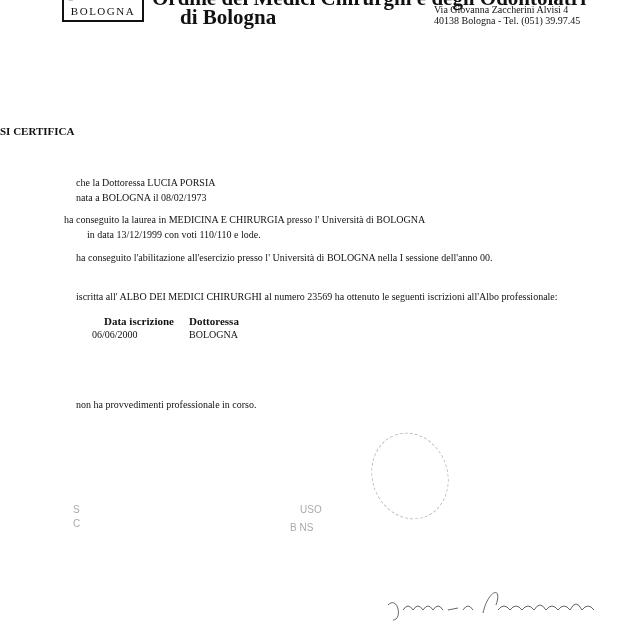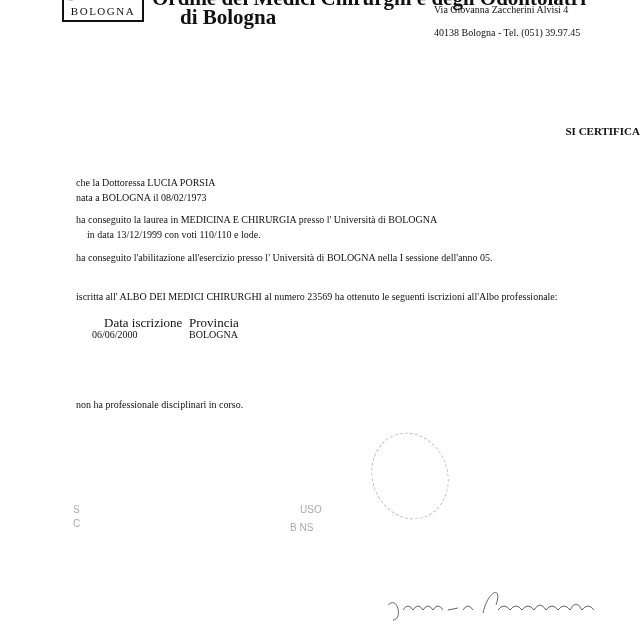--- a/index.html
+++ b/index.html
@@ -5,56 +5,56 @@
   html, body { margin:0; padding:0; }
   body { width:640px; height:640px; background:#ffffff; position:relative; overflow:hidden;
          font-family:"Liberation Serif", serif; color:#111; }
   .abs { position:absolute; white-space:nowrap; }
   .logo { left:62px; top:-8px; width:82px; height:30px; border:2px solid #111; border-top:none; box-sizing:border-box; }
   .logo-text { position:absolute; left:0; right:0; bottom:3px; text-align:center; font-size:11px; letter-spacing:1.5px; font-family:"Liberation Serif", serif; }
   .logo-side { position:absolute; top:2px; font-size:8px; }
   .head1 { left:152px; top:-14px; font-size:21px; font-weight:bold; }
   .head2 { left:152px; top:5px; font-size:21px; font-weight:bold;margin-left:28px; }
   .addr { left:434px; font-size:10px; }
-  .title { left:0; width:640px; text-align:right; top:125px; font-size:11px; font-weight:bold; }
+  .title { left:0; width:640px; text-align:left; top:125px; font-size:11px; font-weight:bold; }
   .body-text { font-size:10px; }
-  .th { font-size:13px; font-weight:normal; }
+  .th { font-size:11px; font-weight:bold; }
   .stamp { left:372px; top:432px; width:74px; height:86px; border-radius:50%; border:1px dashed #bbb; transform:rotate(-20deg); }
   .faded { color:#aaa; font-size:10px; font-family:"Liberation Sans", sans-serif; }
   .sig { left:378px; top:585px; }
 </style>
 </head>
 <body>
 
 <div class="abs logo">
   <span class="logo-side" style="left:3px">⊂</span>
   <span class="logo-side" style="right:3px">≡</span>
   <div class="logo-text">BOLOGNA</div>
 </div>
 <div class="abs head1">Ordine dei Medici Chirurghi e degli Odontoiatri</div>
 <div class="abs head2">di Bologna</div>
 
 <div class="abs addr" style="top:4px">Via Giovanna Zaccherini Alvisi 4</div>
-<div class="abs addr" style="top:27px">40138 Bologna - Tel. (051) 39.97.45</div>
+<div class="abs addr" style="top:15px">40138 Bologna - Tel. (051) 39.97.45</div>
 
 <div class="abs title">SI CERTIFICA</div>
 
 <div class="abs body-text" style="left:76px; top:177px">che la Dottoressa LUCIA PORSIA</div>
 <div class="abs body-text" style="left:76px; top:192px">nata a BOLOGNA il 08/02/1973</div>
-<div class="abs body-text" style="left:76px; top:214px">ha conseguito la laurea in MEDICINA E CHIRURGIA presso l' Università di BOLOGNA</div>
+<div class="abs body-text" style="left:64px; top:214px">ha conseguito la laurea in MEDICINA E CHIRURGIA presso l' Università di BOLOGNA</div>
 <div class="abs body-text" style="left:87px; top:229px">in data 13/12/1999 con voti 110/110 e lode.</div>
-<div class="abs body-text" style="left:76px; top:252px">ha conseguito l'abilitazione all'esercizio presso l' Università di BOLOGNA nella I sessione dell'anno 05.</div>
+<div class="abs body-text" style="left:76px; top:252px">ha conseguito l'abilitazione all'esercizio presso l' Università di BOLOGNA nella I sessione dell'anno 00.</div>
 <div class="abs body-text" style="left:76px; top:291px">iscritta all' ALBO DEI MEDICI CHIRURGHI al numero 23569 ha ottenuto le seguenti iscrizioni all'Albo professionale:</div>
 
 <div class="abs th" style="left:104px; top:315px">Data iscrizione</div>
-<div class="abs th" style="left:189px; top:315px">Provincia</div>
+<div class="abs th" style="left:189px; top:315px">Dottoressa</div>
 <div class="abs body-text" style="left:92px; top:329px">06/06/2000</div>
 <div class="abs body-text" style="left:189px; top:329px">BOLOGNA</div>
 
-<div class="abs body-text" style="left:76px; top:399px">non ha professionale disciplinari in corso.</div>
+<div class="abs body-text" style="left:76px; top:399px">non ha provvedimenti professionale in corso.</div>
 
 <div class="abs stamp"></div>
 
 <div class="abs faded" style="left:73px; top:504px">S</div>
 <div class="abs faded" style="left:300px; top:504px">USO</div>
 <div class="abs faded" style="left:73px; top:518px">C</div>
 <div class="abs faded" style="left:290px; top:522px">B NS</div>
 
 <svg class="abs sig" width="250" height="50">
   <path d="M10 20 C 20 10, 25 35, 15 35 M25 25 q5 -8 10 0 q5 -8 10 0 q5 -8 10 0 q5 -8 10 0 M70 25 l10 -2 M85 25 q5 -8 10 0 M105 28 C 110 5, 125 0, 118 20 M120 25 q6 -8 12 0 q6 -8 12 0 q6 -8 12 0 q6 -10 12 0 q6 -8 12 0 q6 -8 12 0 q6 -12 12 0 q6 -8 12 0" stroke="#666" stroke-width="1" fill="none"></path>

